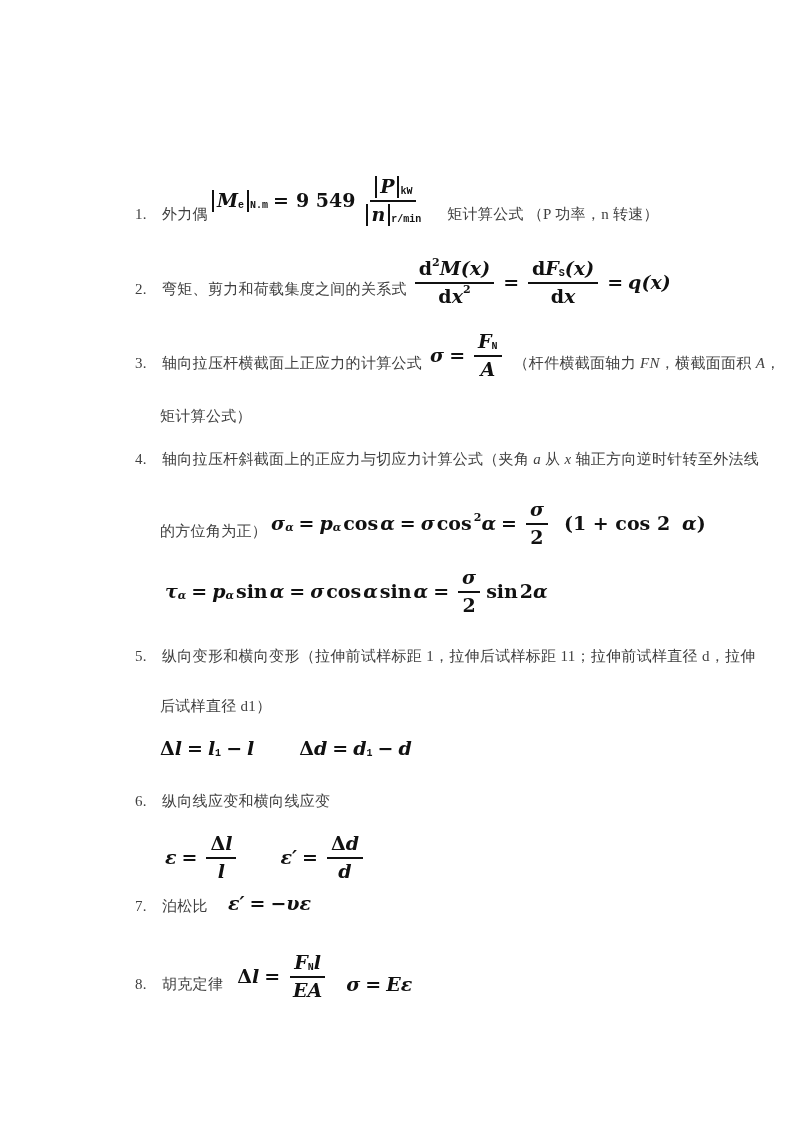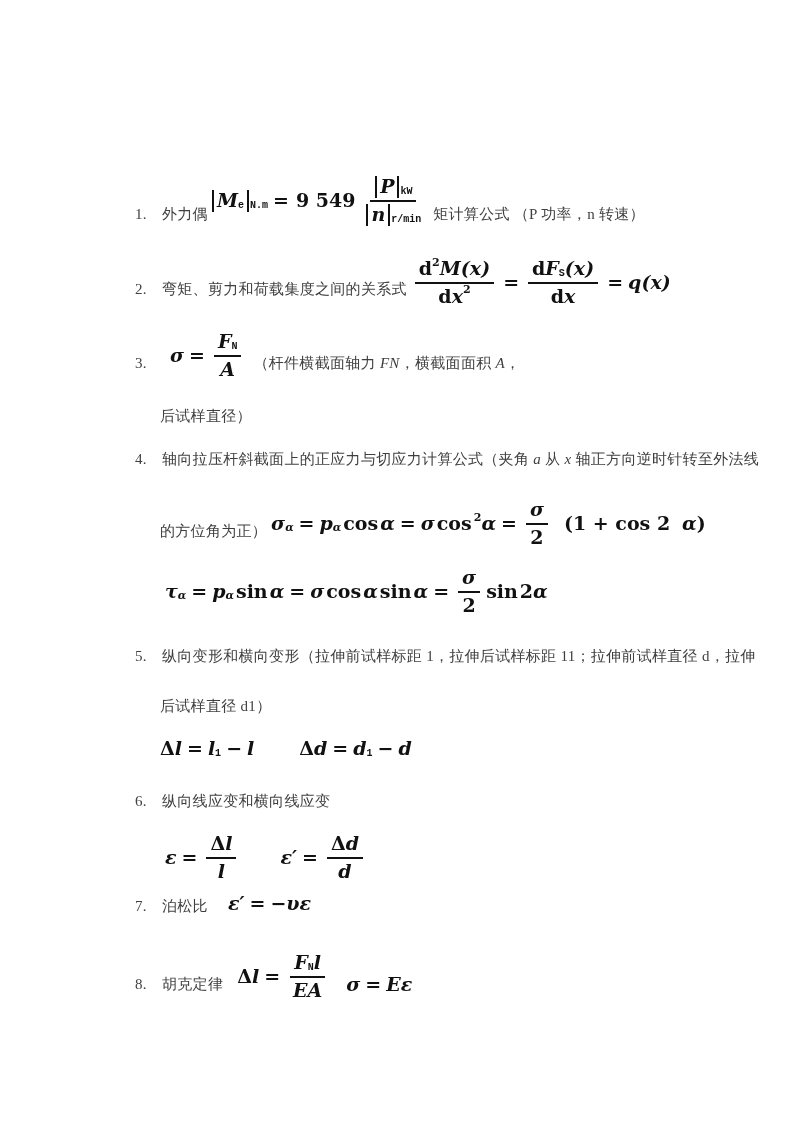--- a/index.html
+++ b/index.html
@@ -52,21 +52,21 @@
             <span class="sbo">kW</span>
           </span>
         <span class="fd">
             <span class="abs">
               <span class="v">n</span>
             </span>
             <span class="sbo">r/min</span>
           </span>
       </span>
     </span>
-    <span style="margin-left:4px;">矩计算公式 （P 功率，n 转速）</span>
+    <span style="margin-left:18px;">矩计算公式 （P 功率，n 转速）</span>
   </div>
 
   <div class="row" style="left:135px;top:258px;">
     <span class="marker">2.</span>
     <span>弯矩、剪力和荷载集度之间的关系式</span>
     <span class="f" style="margin-left:4px;margin-bottom:-7px;">
       <span class="frac">
         <span class="fn">
             <span class="o" style="margin:0;">d</span>
             <span class="sp">2</span>
@@ -93,37 +93,38 @@
           </span>
       </span>
       <span class="eq">=</span>
       <span class="v">q</span>
         <span class="v">(x)</span>
     </span>
   </div>
 
   <div class="row" style="left:135px;top:331px;">
     <span class="marker">3.</span>
+    <span>轴向拉压杆横截面上正应力的计算公式</span>
     <span class="f" style="margin-left:8px;margin-bottom:-6px;">
       <span class="v">σ</span>
       <span class="eq">=</span>
       <span class="frac">
         <span class="fn">
             <span class="v">F</span>
             <span class="sbo">N</span>
           </span>
         <span class="fd">
             <span class="v">A</span>
           </span>
       </span>
     </span>
     <span style="margin-left:8px;"><span>（杆件横截面轴力 </span><span class="lat-i">FN</span><span>，横截面面积 </span><span class="lat-i">A</span><span>，</span></span>
   </div>
   <div class="row" style="left:160px;top:405px;">
-    <span>后试样直径）</span>
+    <span>矩计算公式）</span>
   </div>
 
   <div class="row" style="left:135px;top:448px;">
     <span class="marker">4.</span>
     <span><span>轴向拉压杆斜截面上的正应力与切应力计算公式（夹角 </span><span class="lat-i">a</span><span> 从 </span><span class="lat-i">x</span><span> 轴正方向逆时针转至外法线</span></span>
   </div>
   <div class="row" style="left:160px;top:499px;">
     <span>的方位角为正）</span>
     <span class="f" style="margin-left:4px;margin-bottom:-6px;">
       <span class="v">σ</span>

